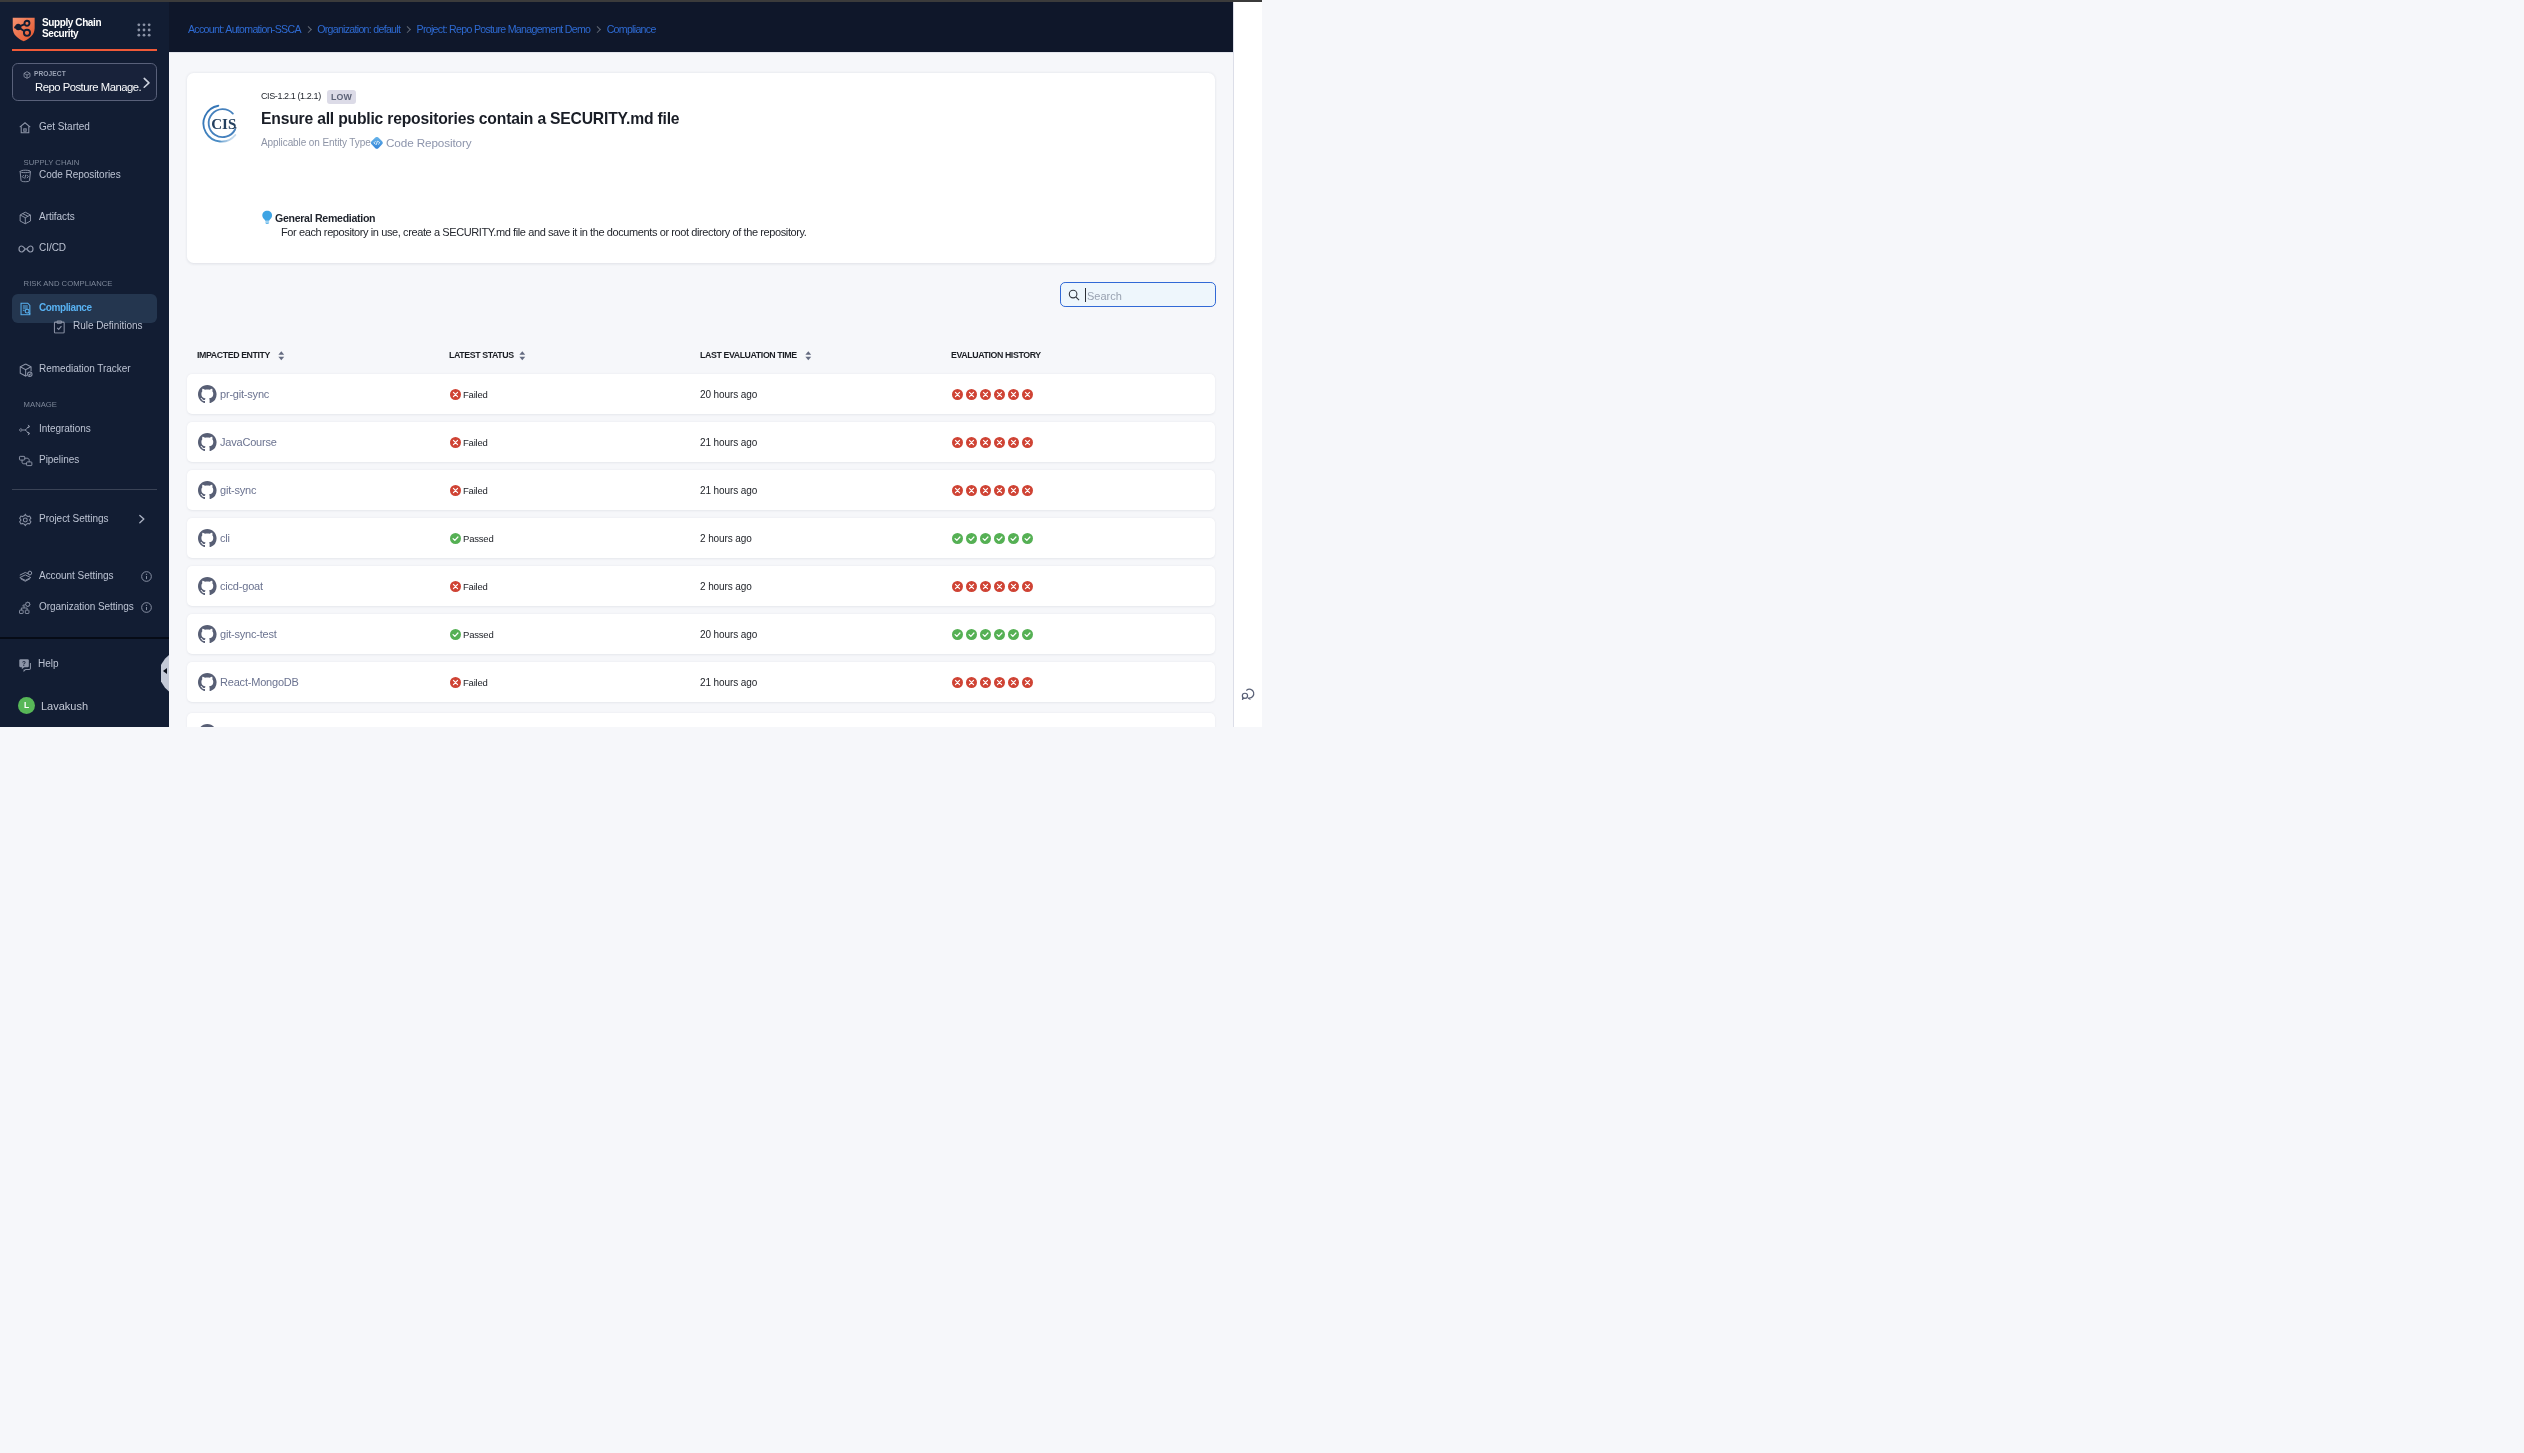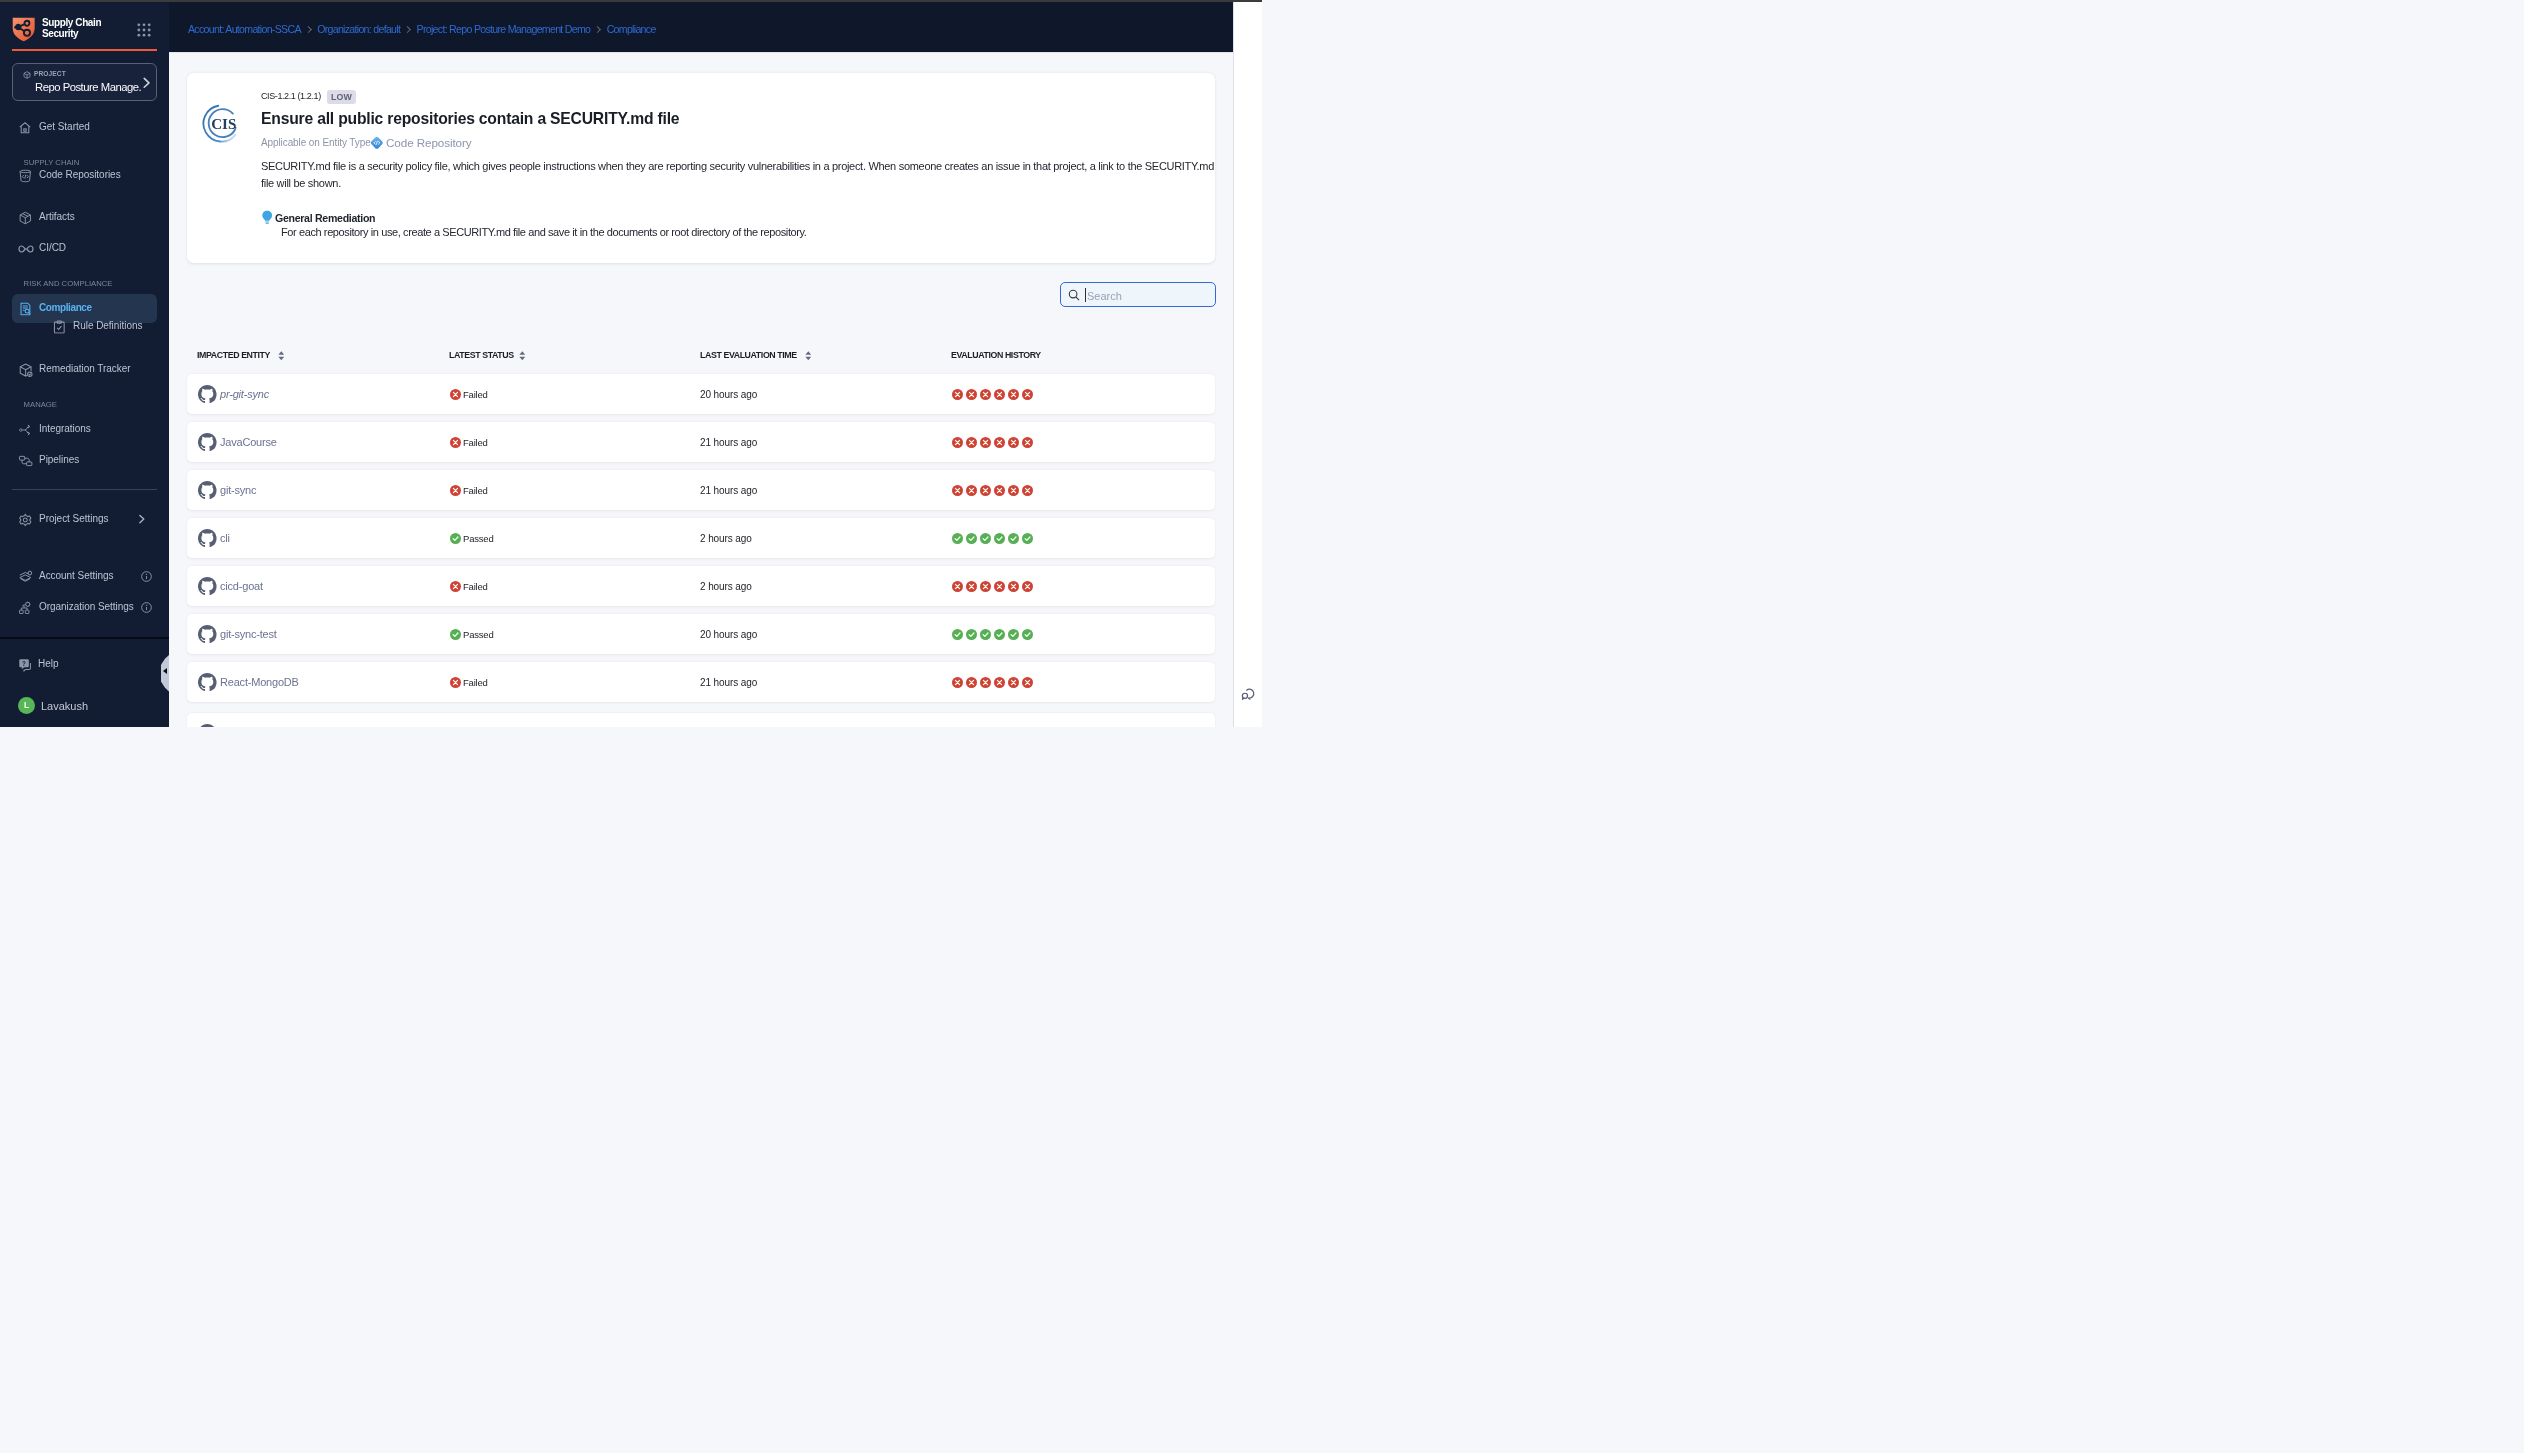--- a/index.html
+++ b/index.html
@@ -278,21 +278,20 @@
           </linearGradient>
         </defs>
       <rect x="1.4" y="1.4" width="13.2" height="13.2" rx="3.4" transform="rotate(45 8 8)" fill="url(#cdg)"></rect>
       <g stroke="#fff" stroke-width="1.1" fill="none" stroke-linecap="round" stroke-linejoin="round">
           <path d="M5.8 6.2 L4 8 L5.8 9.8"></path>
           <path d="M10.2 6.2 L12 8 L10.2 9.8"></path>
           <path d="M8.7 5.8 L7.3 10.2"></path>
         </g>
     </svg>
     <div class="abs" style="left:199px; top:63px; font-size:11.7px; color:#8d95ac; letter-spacing:-0.1px;">Code Repository</div>
-    <div class="abs" style="left:74px; top:85px; font-size:11px; color:#24272e; line-height:17px; letter-spacing:-0.3px; white-space:nowrap;">SECURITY.md file is a security policy file, which gives people instructions when they are reporting security vulnerabilities in a project. When someone creates an issue in that project, a link to the SECURITY.md<br>file will be shown.</div>
     <svg class="abs" style="left:74px; top:137px;" width="12.4" height="14" viewBox="0 0 17 19">
       <path d="M8.5 1 C4.6 1 1.8 3.8 1.8 7.3 C1.8 9.5 3 11 4.2 12.3 C5 13.2 5.6 13.9 5.8 14.8 H11.2 C11.4 13.9 12 13.2 12.8 12.3 C14 11 15.2 9.5 15.2 7.3 C15.2 3.8 12.4 1 8.5 1 Z" fill="#3ea4e4"></path>
       <rect x="5.8" y="15.6" width="5.4" height="1.4" rx="0.7" fill="#3ea4e4"></rect>
       <rect x="6.3" y="17.6" width="4.4" height="1.3" rx="0.65" fill="#3ea4e4"></rect>
     </svg>
     <div class="abs" style="left:88px; top:139px; font-size:10.6px; font-weight:bold; color:#1d212a; letter-spacing:-0.3px;">General Remediation</div>
     <div class="abs" style="left:74px; top:153px; font-size:11px; color:#24272e; letter-spacing:-0.4px;padding-left:20px;">For each repository in use, create a SECURITY.md file and save it in the documents or root directory of the repository.</div>
   </div>
 
   <div class="abs" style="left:891px; top:228px; width:156px; height:25px; background:#eef6fc; border:1.2px solid #3169d6; border-radius:5.1px;">
@@ -318,21 +317,21 @@
   <svg class="abs" style="left:636px; top:297px;" width="6.6" height="9.5" viewBox="0 0 9 13">
       <path d="M4.5 0.5 L8.5 5 H0.5 Z" fill="#646b80"></path>
       <path d="M4.5 12.5 L8.5 8 H0.5 Z" fill="#646b80"></path>
     </svg>
   <div class="hdr" style="left:782px; top:296px;">EVALUATION HISTORY</div>
 
   <div class="row" style="top:320px;">
 <svg class="abs" style="left:11.3px; top:10.7px;" width="18.6" height="18.6" viewBox="0 0 16 16">
         <path d="M8 0C3.58 0 0 3.58 0 8c0 3.54 2.29 6.53 5.47 7.59.4.07.55-.17.55-.38 0-.19-.01-.82-.01-1.49-2.01.37-2.53-.49-2.69-.94-.09-.23-.48-.94-.82-1.13-.28-.15-.68-.52-.01-.53.63-.01 1.08.58 1.23.82.72 1.21 1.87.87 2.33.66.07-.52.28-.87.51-1.07-1.78-.2-3.64-.89-3.64-3.95 0-.87.31-1.59.82-2.15-.08-.2-.36-1.02.08-2.12 0 0 .67-.21 2.2.82.64-.18 1.32-.27 2-.27s1.36.09 2 .27c1.53-1.04 2.2-.82 2.2-.82.44 1.1.16 1.92.08 2.12.51.56.82 1.27.82 2.15 0 3.07-1.87 3.75-3.65 3.95.29.25.54.73.54 1.48 0 1.07-.01 1.93-.01 2.2 0 .21.15.46.55.38A8.012 8.012 0 0016 8c0-4.42-3.58-8-8-8z" fill="#585f75"></path>
       </svg>
-<div class="ghname" style="left:33px; top:13.5px;font-style:italic;">pr-git-sync</div>
+<div class="ghname" style="left:33px; top:13.5px;">pr-git-sync</div>
 <svg class="abs" style="left:263px; top:14.6px;" width="11" height="11" viewBox="0 0 15 15">
         <circle cx="7.5" cy="7.5" r="7.5" fill="#cf4334"></circle>
         <path d="M4.7 4.7 L10.3 10.3 M10.3 4.7 L4.7 10.3" stroke="#fff" stroke-width="1.6" stroke-linecap="round"></path>
       </svg>
 <div class="statustxt" style="left:276px; top:15px;">Failed</div>
 <div class="timetxt" style="left:513px; top:15px;">20 hours ago</div>
 <svg class="abs" style="left:765px; top:14.6px;" width="11" height="11" viewBox="0 0 15 15">
         <circle cx="7.5" cy="7.5" r="7.5" fill="#cf4334"></circle>
         <path d="M4.7 4.7 L10.3 10.3 M10.3 4.7 L4.7 10.3" stroke="#fff" stroke-width="1.6" stroke-linecap="round"></path>
       </svg>

